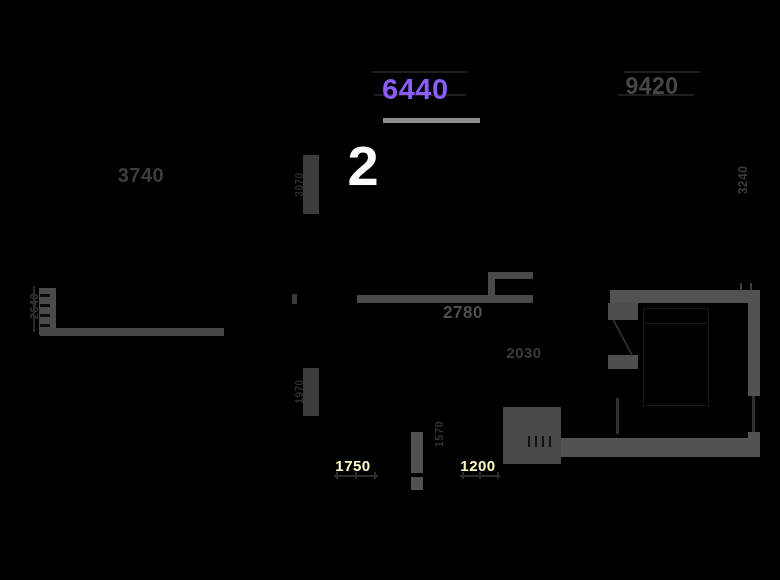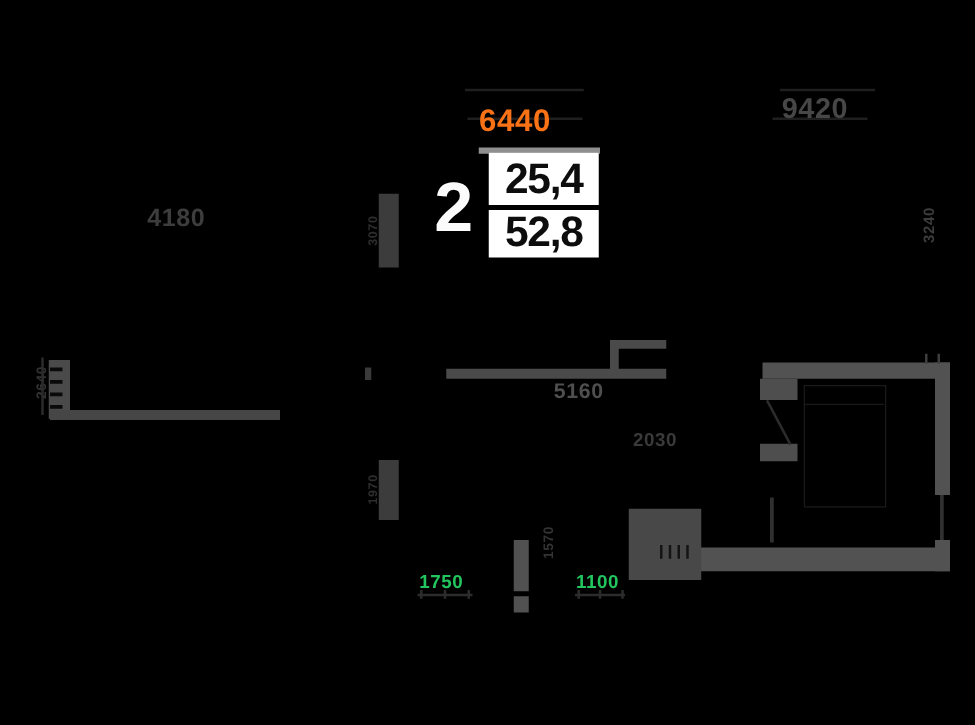--- a/index.html
+++ b/index.html
@@ -2,21 +2,21 @@
 <html><head>
 <meta charset="utf-8">
 <style>
   html,body{margin:0;padding:0;background:#000;}
   #stage{
     position:relative;width:780px;height:580px;background:#000000;
     overflow:hidden;font-family:"Liberation Sans",sans-serif;
   }
   .wall{position:absolute;background:#4a4a4a;}
   .dim{
-    position:absolute;color:#22c55e;font-weight:bold;
+    position:absolute;color:#fef9c3;font-weight:bold;
     white-space:nowrap;letter-spacing:0.5px;
   }
   .dimv{
     position:absolute;color:#343434;font-weight:bold;white-space:nowrap;
     transform:rotate(-90deg);transform-origin:center center;letter-spacing:0.5px;
   }
   .dimline{position:absolute;background:#1f1f1f;}
   .tickline{position:absolute;background:#2c2c2c;}
   .tick{position:absolute;background:#2c2c2c;width:2px;height:7px;}
   .hatch{position:absolute;background:#0a0a0a;}
@@ -41,27 +41,27 @@
 </head>
 <body>
 
 <div id="stage">
 
   <div class="dimline" style="left:372px;top:71px;width:95px;height:2px;"></div>
   <div class="dimline" style="left:374px;top:94px;width:92px;height:2px;"></div>
   <div class="dimline" style="left:624px;top:71px;width:76px;height:2px;"></div>
   <div class="dimline" style="left:618px;top:94px;width:76px;height:2px;"></div>
 
-  <div class="dim" style="left:382px;top:83px;width:60px;font-size:25px;color:#f97316;text-align:center;">6440</div>
+  <div class="dim" style="left:382px;top:73px;width:60px;font-size:29px;color:#8b5cf6;text-align:center;">6440</div>
   <div class="dim" style="left:622px;top:73px;width:60px;font-size:23px;color:#474747;text-align:center;">9420</div>
-  <div class="dim" style="left:113px;top:164px;width:56px;font-size:20px;color:#3d3d3d;text-align:center;">4180</div>
-  <div class="dim" style="left:438px;top:303px;width:50px;font-size:17px;color:#4f4f4f;text-align:center;">5160</div>
+  <div class="dim" style="left:113px;top:164px;width:56px;font-size:20px;color:#3d3d3d;text-align:center;">3740</div>
+  <div class="dim" style="left:438px;top:303px;width:50px;font-size:17px;color:#4f4f4f;text-align:center;">2780</div>
   <div class="dim" style="left:500px;top:344px;width:48px;font-size:15px;color:#3a3a3a;text-align:center;">2030</div>
   <div class="dim" style="left:331px;top:457px;width:44px;font-size:15px;text-align:center;">1750</div>
-  <div class="dim" style="left:456px;top:457px;width:44px;font-size:15px;text-align:center;">1100</div>
+  <div class="dim" style="left:456px;top:457px;width:44px;font-size:15px;text-align:center;">1200</div>
 
   <div class="dimv" style="left:14px;top:300px;width:40px;font-size:11px;text-align:center;">2640</div>
   <div class="dimv" style="left:722px;top:173px;width:42px;font-size:12px;color:#3d3d3d;text-align:center;">3240</div>
   <div class="dimv" style="left:279px;top:179px;width:40px;font-size:10px;color:#2e2e2e;text-align:center;">3070</div>
   <div class="dimv" style="left:279px;top:386px;width:40px;font-size:10px;color:#2e2e2e;text-align:center;">1970</div>
   <div class="dimv" style="left:419px;top:428px;width:40px;font-size:11px;text-align:center;">1570</div>
 
   <div class="wall" style="left:33px;top:286px;width:2px;height:46px;background:#2b2b2b;"></div>
   <div class="wall" style="left:39px;top:288px;width:17px;height:47px;"></div>
   <div class="hatch" style="left:40px;top:294px;width:10px;height:3px;"></div>
@@ -106,18 +106,14 @@
   <div class="tick" style="left:336px;top:472px;"></div>
   <div class="tick" style="left:355px;top:472px;"></div>
   <div class="tick" style="left:374px;top:472px;"></div>
   <div class="tickline" style="left:460px;top:475px;width:40px;height:2px;"></div>
   <div class="tick" style="left:462px;top:472px;"></div>
   <div class="tick" style="left:479px;top:472px;"></div>
   <div class="tick" style="left:497px;top:472px;"></div>
 
   <div id="card-bar"></div>
   <div id="rooms">2</div>
-  <div id="card">
-    <div id="card-row-top" class="card-row">25,4</div>
-    <div id="card-row-bottom" class="card-row">52,8</div>
-  </div>
 
 </div>
 
 </body></html>

